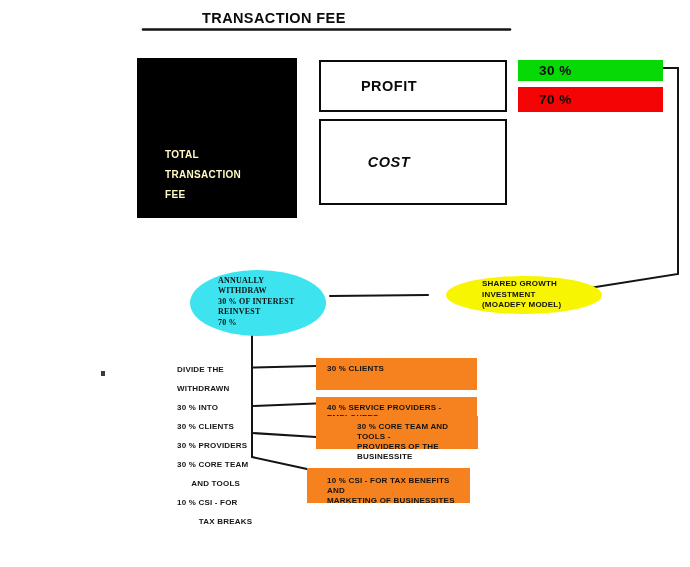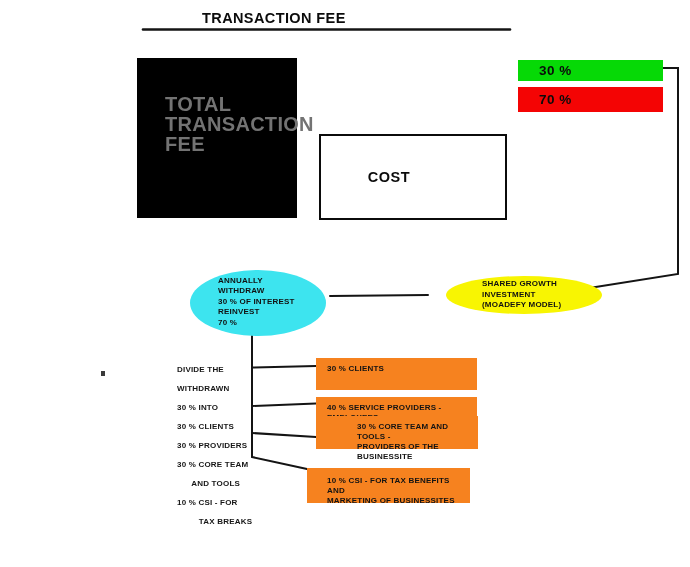--- a/index.html
+++ b/index.html
@@ -11,49 +11,49 @@
   .connectors path{stroke:var(--ink);stroke-width:2;fill:none;stroke-linecap:round;}
   .connectors path.thick{stroke-width:2.6;}
 
   .title{
     position:absolute;left:202px;top:10px;font-size:14.5px;letter-spacing:.4px;
     white-space:nowrap;
   }
 
   .total-box{
     position:absolute;left:137px;top:58px;width:160px;height:160px;
-    background:var(--total-box);color:#737373;box-sizing:border-box;
-    padding:36px 14px 0 28px;font-size:20px;line-height:20px;letter-spacing:.3px;
+    background:var(--total-box);color:#fef9c3;box-sizing:border-box;
+    padding:87px 14px 0 28px;font-size:10px;line-height:20px;letter-spacing:.3px;
     white-space:pre-line;
   }
 
   .outline-box{
     position:absolute;left:319px;width:188px;box-sizing:border-box;
     background:#ffffff;border:2.5px solid #0b0b0b;
     display:flex;align-items:center;justify-content:center;
     font-size:14.5px;letter-spacing:.5px;
   }
   .outline-box span{transform:translateX(-24px);}
   .profit-box{top:60px;height:52px;}
-  .cost-box{top:134px;height:86px;}
+  .cost-box{top:119px;height:86px;font-style:italic;}
 
   .pct-bar{
     position:absolute;left:518px;width:145px;box-sizing:border-box;
     padding-left:21px;font-size:13.5px;letter-spacing:.5px;color:#0b0b0b;
   }
   .green-bar{top:60px;height:21px;line-height:21px;background:var(--green-bar);}
   .red-bar{top:87px;height:25px;line-height:25px;background:var(--red-bar);}
 
   .ellipse{position:absolute;border-radius:50%;}
   .cyan-ellipse{left:190px;top:270px;width:136px;height:66px;background:var(--cyan-ellipse);}
   .yellow-ellipse{left:446px;top:276px;width:156px;height:38px;background:var(--yellow-ellipse);text-decoration:underline;}
   .ellipse .etext{
     position:absolute;font-size:8px;letter-spacing:.2px;white-space:pre-line;color:#111;
   }
-  .cyan-ellipse .etext{left:28px;top:6px;line-height:10.4px;}
+  .cyan-ellipse .etext{left:28px;top:6px;line-height:10.4px;font-family:Liberation Serif, serif;}
   .yellow-ellipse .etext{left:36px;top:3px;line-height:10.6px;}
 
   .divide-note{
     position:absolute;left:177px;top:360px;font-size:8px;line-height:19px;
     letter-spacing:.2px;white-space:pre;color:#161616;
   }
 
   .split-box{
     position:absolute;background:var(--orange-box);box-sizing:border-box;
     padding:6px 8px 0 11px;font-size:8px;line-height:10px;letter-spacing:.2px;
@@ -81,20 +81,23 @@
     <path d="M252,433 L316,437"></path>
     <path d="M252,457 L307,469"></path>
   </svg>
 
   <div class="title">TRANSACTION FEE</div>
 
   <div class="total-box">TOTAL
 TRANSACTION
 FEE</div>
 
+  <div class="outline-box profit-box">
+    <span>PROFIT</span>
+  </div>
 
   <div class="outline-box cost-box">
     <span>COST</span>
   </div>
 
   <div class="pct-bar green-bar">30 %</div>
 
   <div class="pct-bar red-bar">70 %</div>
 
   <div class="ellipse cyan-ellipse">

